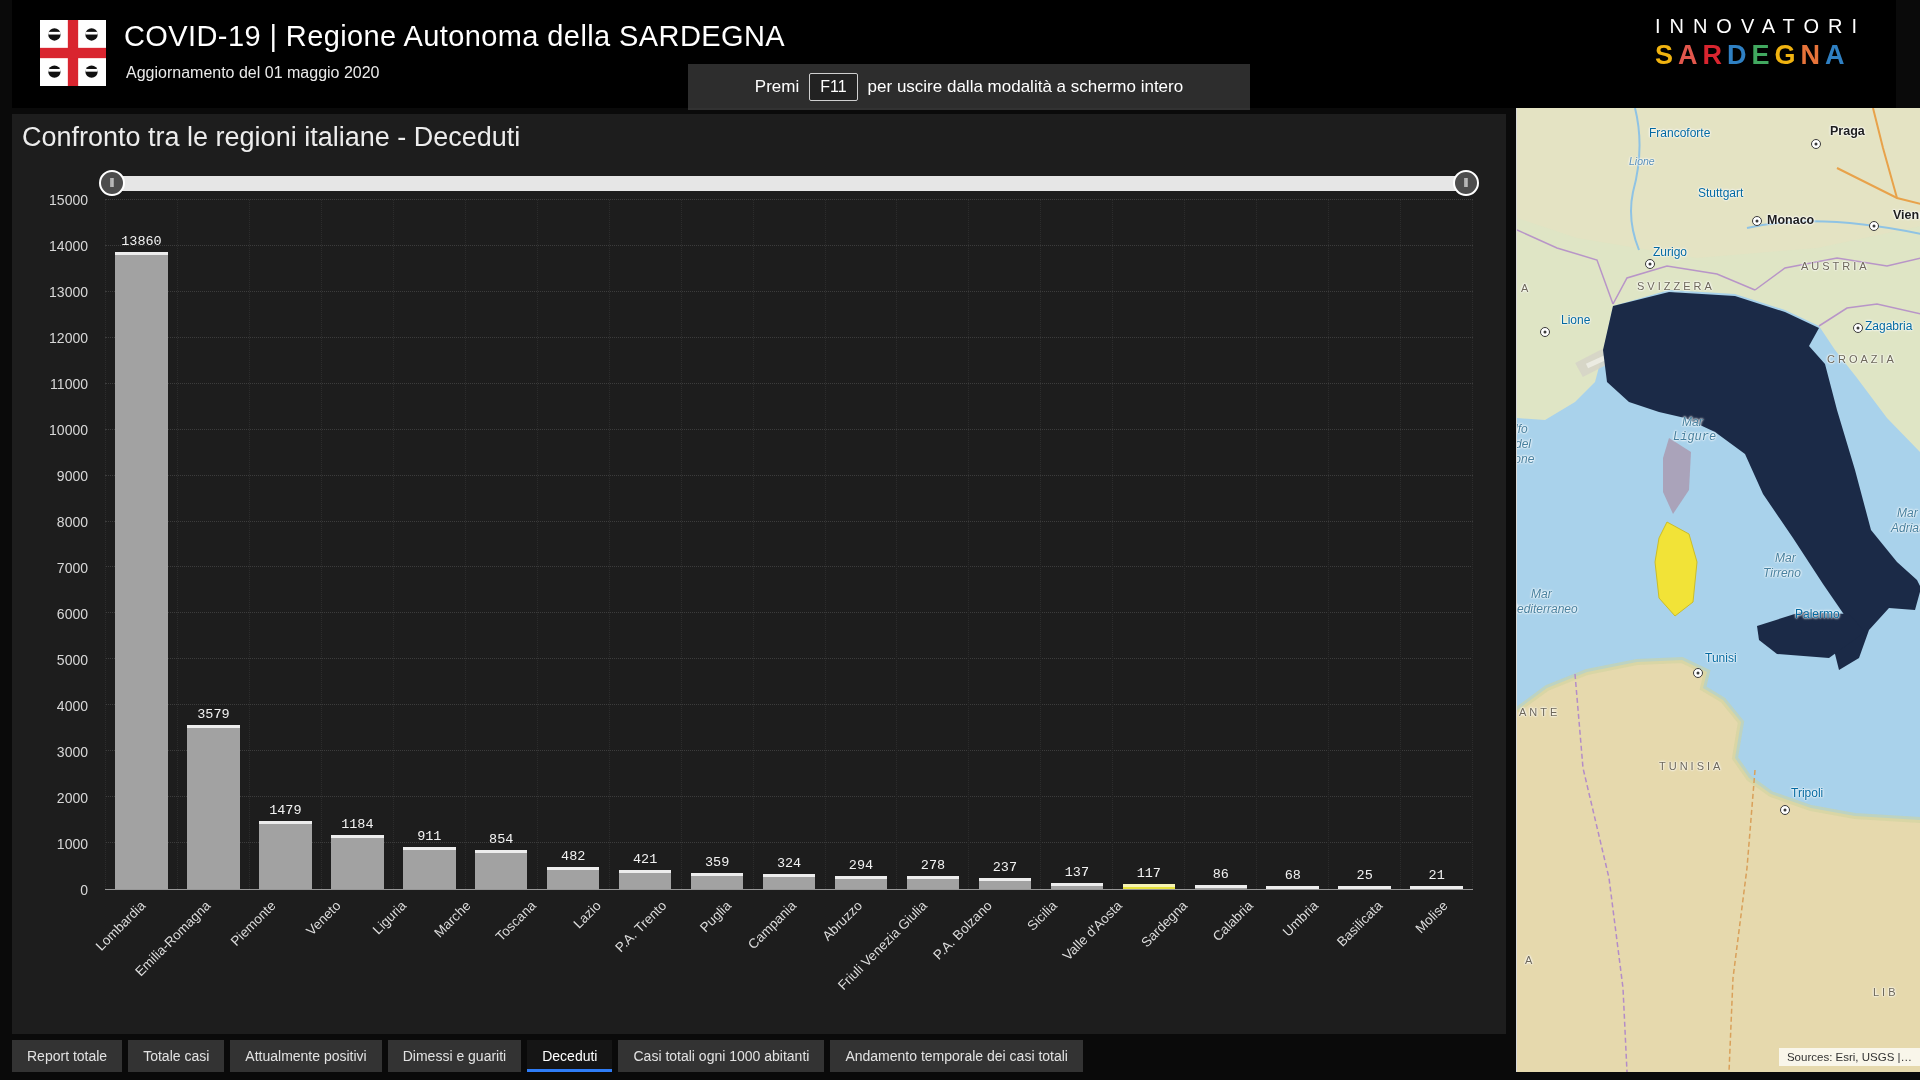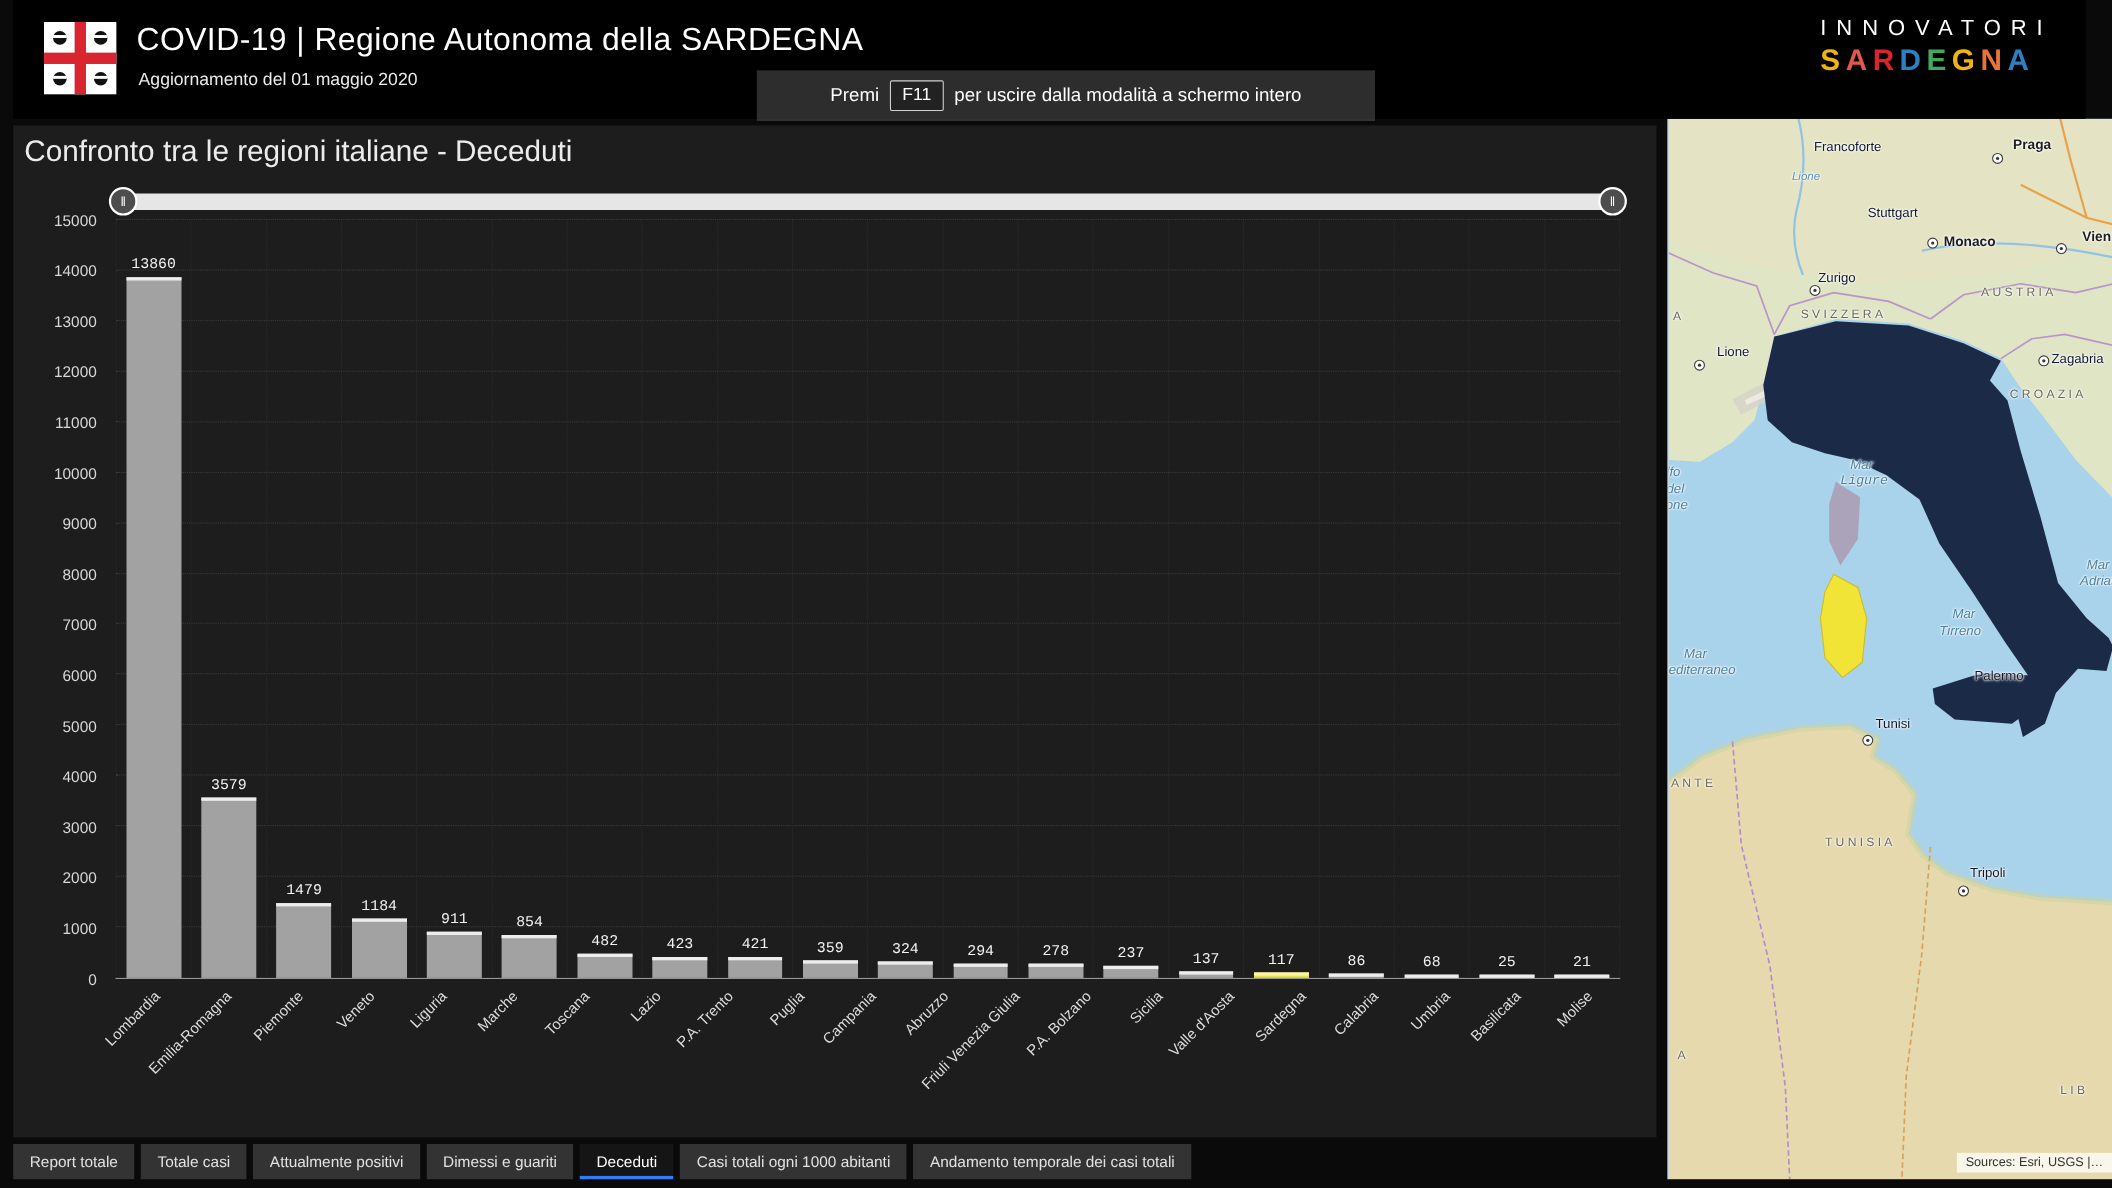--- a/index.html
+++ b/index.html
@@ -53,21 +53,21 @@
   .tabs { position:absolute; left:12px; top:1040px; display:flex; gap:6px; z-index:3; }
   .tab { background:#333; color:#e2e2e2; font-size:14px; padding:8px 15px; cursor:pointer; white-space:nowrap; }
   .tab.active { background:#151515; color:#fff; border-bottom:3px solid #2e7cf6; padding-bottom:5px; }
 
   
   .map-panel { position:absolute; left:1516px; top:108px; width:404px; height:964px; overflow:hidden;
                background:#a9d2eb; border-left:1px solid #d9d9d9; cursor:grab; }
   .map-panel svg { position:absolute; inset:0; }
   .map-label { position:absolute; transform:translateY(-50%); white-space:nowrap;
                text-shadow:0 0 2px #fff,0 0 2px #fff,0 0 3px #fff; z-index:2; }
-  .map-label.city { font-size:12px; color:#0f172a; }
+  .map-label.city { font-size:12px; color:#0369a1; }
   .map-label.city-bold { font-size:12.5px; color:#1e1e1e; font-weight:700; }
   .map-label.region { font-size:11px; color:#6d6759; letter-spacing:3px; }
   .map-label.sea { font-size:12px; color:#47809f; font-style:italic; }
   .map-label.river { font-size:10.5px; color:#5a90b8; font-style:italic; }
   .map-marker { position:absolute; width:10px; height:10px; border:1.6px solid #3a3a3a; border-radius:50%;
                 background:#fff; transform:translate(-50%,-50%); z-index:2; }
   .map-marker::after { content:""; position:absolute; left:50%; top:50%; width:3px; height:3px;
                 background:#3a3a3a; border-radius:50%; transform:translate(-50%,-50%); }
   .map-attrib { position:absolute; right:0; bottom:6px; background:rgba(255,255,255,.75); color:#323232;
                 font-size:11.5px; padding:3px 8px; z-index:3; }
@@ -173,24 +173,20 @@
           <div class="bar-value">911</div>
           <div class="bar" style="height: 6.07333%;"></div>
         </div>
         <div class="slot">
           <div class="bar-value">854</div>
           <div class="bar" style="height: 5.69333%;"></div>
         </div>
         <div class="slot">
           <div class="bar-value">482</div>
           <div class="bar" style="height: 3.21333%;"></div>
-        </div>
-        <div class="slot">
-          <div class="bar-value">423</div>
-          <div class="bar" style="height: 2.82%;"></div>
         </div>
         <div class="slot">
           <div class="bar-value">421</div>
           <div class="bar" style="height: 2.80667%;"></div>
         </div>
         <div class="slot">
           <div class="bar-value">359</div>
           <div class="bar" style="height: 2.39333%;"></div>
         </div>
         <div class="slot">

